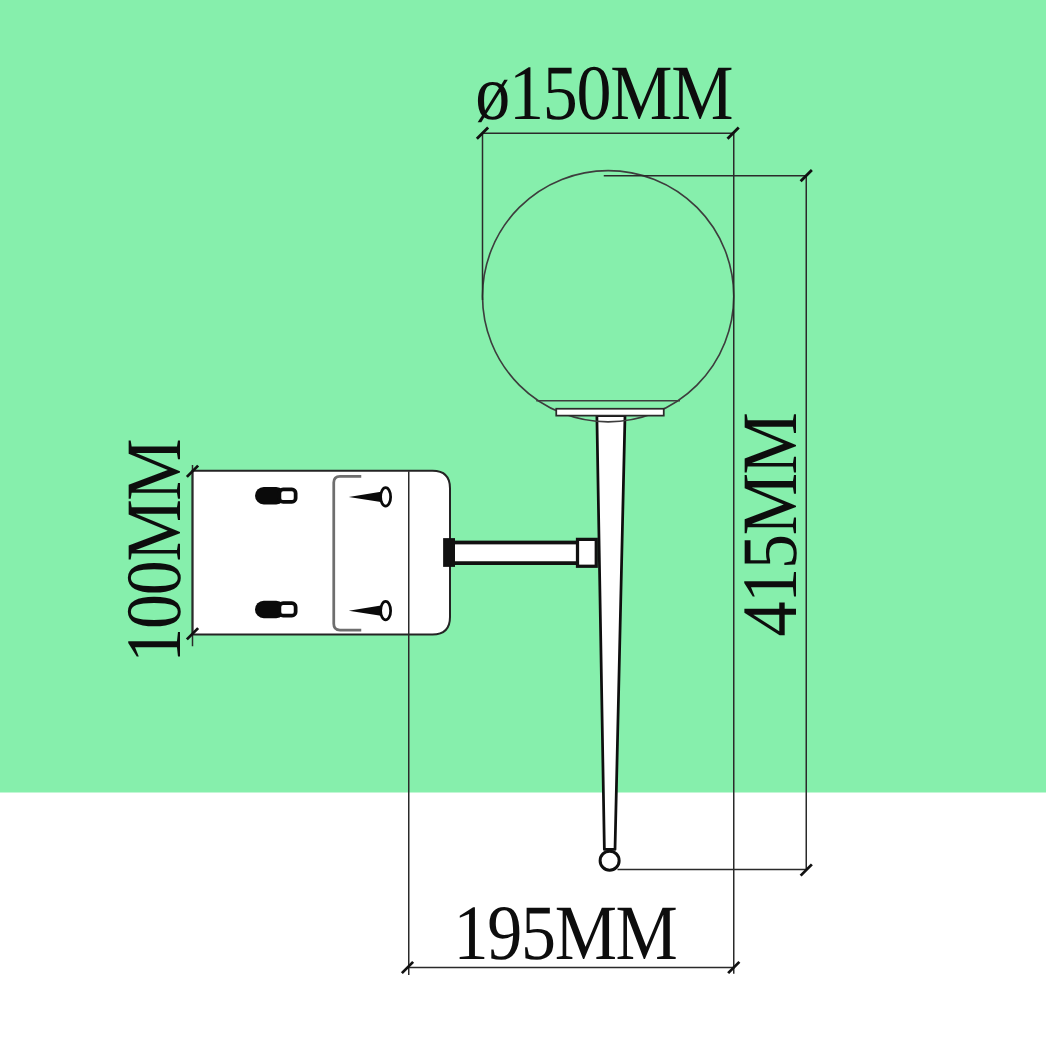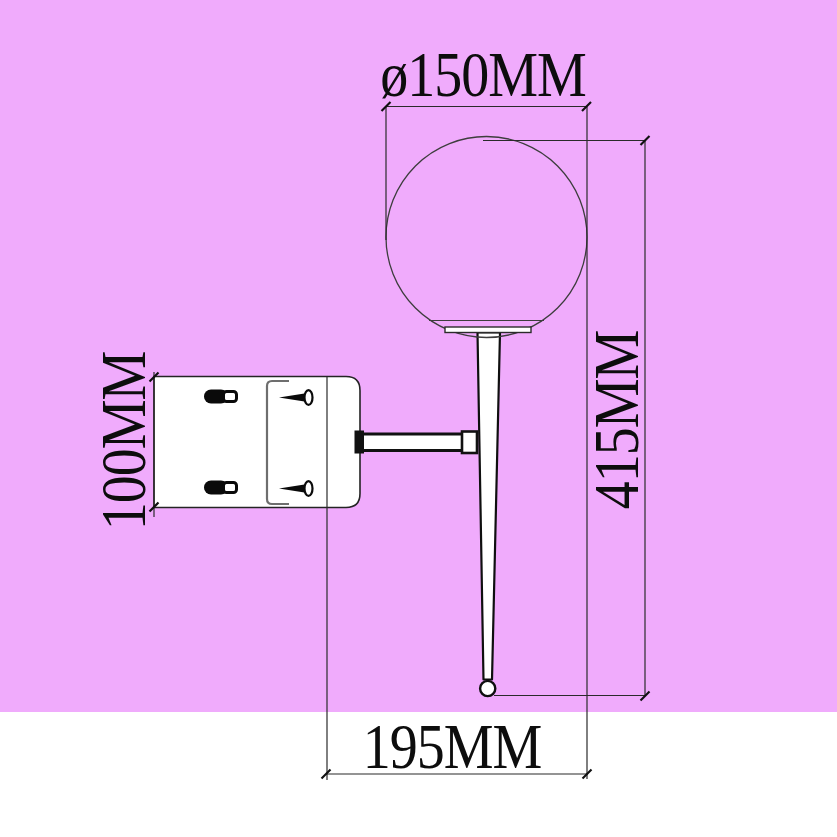--- a/index.html
+++ b/index.html
@@ -7,22 +7,22 @@
     padding: 0;
     background: #ffffff;
     width: 837px;
     height: 837px;
     overflow: hidden;
     font-family: "Liberation Serif", "DejaVu Serif", serif;
   }
   .canvas {
     position: relative;
     width: 837px;
-    height: 712px;
-    background: #f0abfc;
+    height: 634px;
+    background: #86efac;
   }
   svg.linework {
     position: absolute;
     left: 0;
     top: 0;
   }
   .dim-label {
     position: absolute;
     color: #0d0d0d;
     font-size: 56px;

